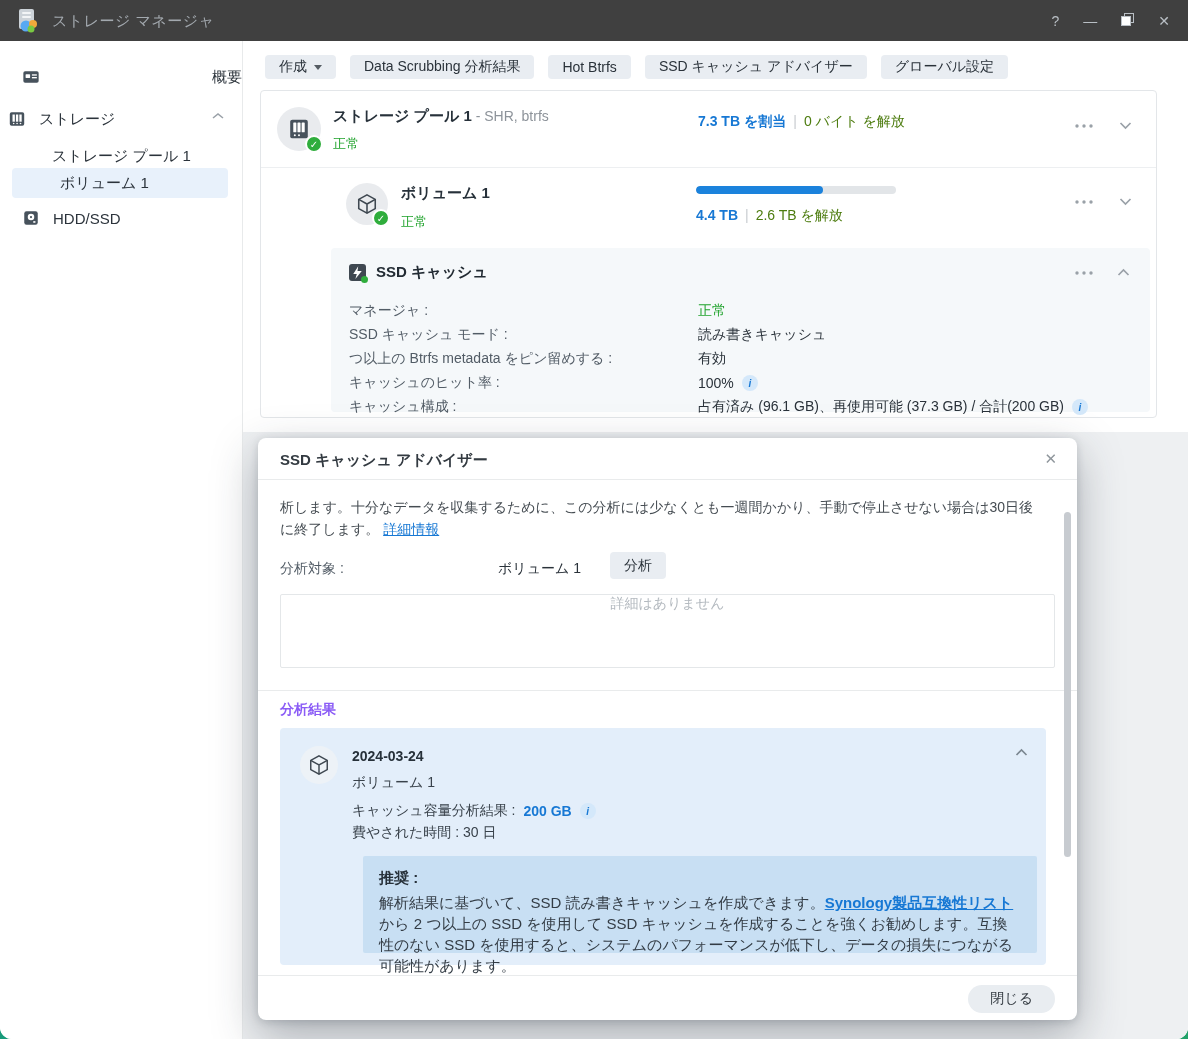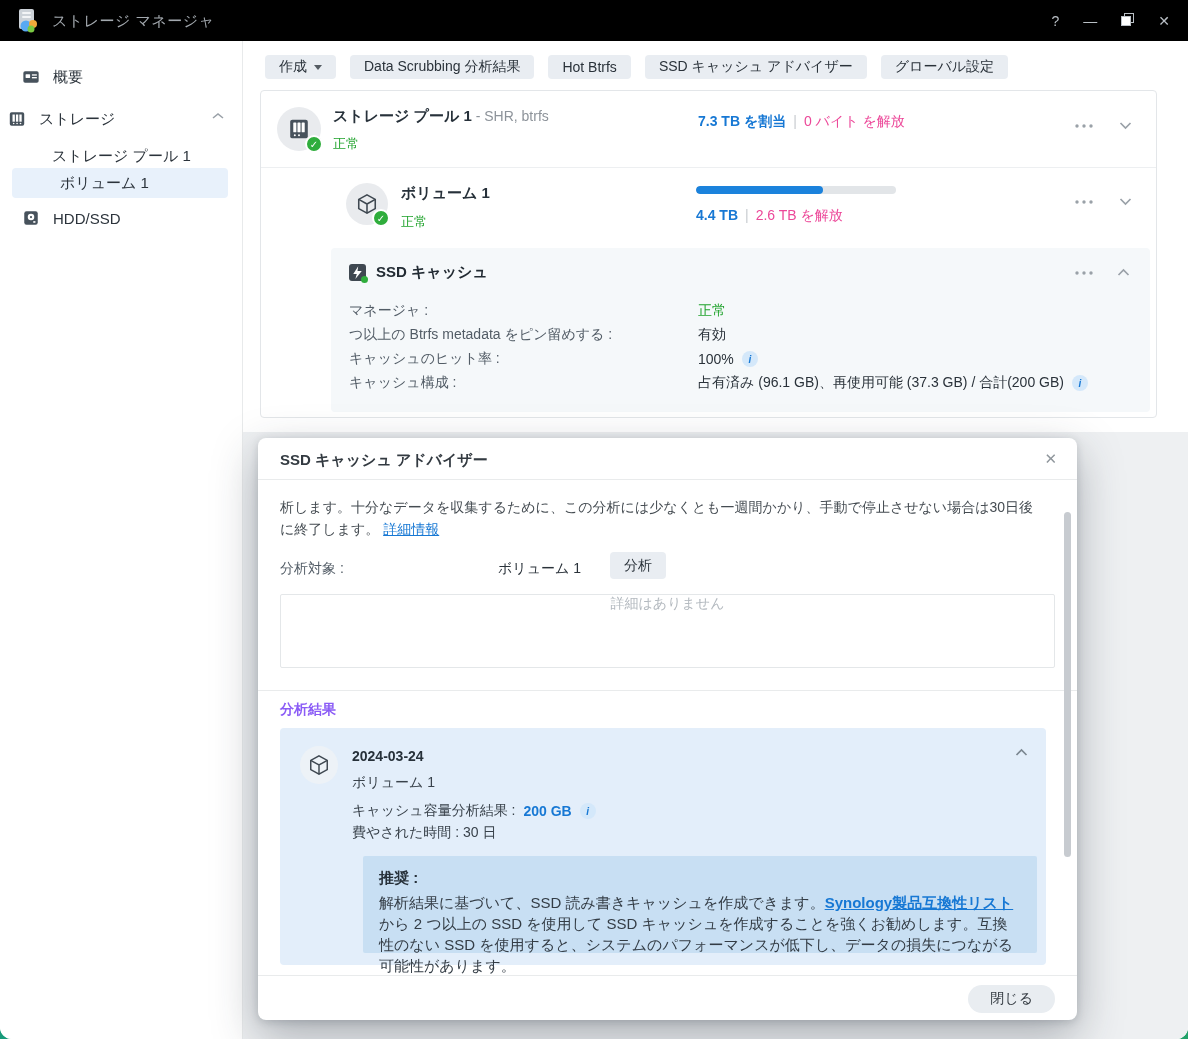--- a/index.html
+++ b/index.html
@@ -9,21 +9,21 @@
     background: linear-gradient(135deg, #0e9488 0%, #23a26a 100%);
     position: relative; overflow: hidden;
   }
   .app {
     position:absolute; inset:0;
     background:#fff;
     border-radius:0 0 12px 12px;
     overflow:hidden;
   }
   
-  .titlebar { position:absolute; left:0; top:0; right:0; height:51px; background:#000000; border-bottom:1px solid #e8eaeb; }
+  .titlebar { position:absolute; left:0; top:0; right:0; height:51px; background:#404040; border-bottom:1px solid #e8eaeb; }
   .app-icon { position:absolute; left:14px; top:7px; width:27px; height:27px; }
   .app-title { position:absolute; left:52px; top:12px; font-size:15px; color:#a3a9af; letter-spacing:.5px; }
   .win-controls { position:absolute; right:18px; top:0; height:41px; display:flex; align-items:center; gap:24px; color:#b9bfc5; }
   .win-btn { font-size:14px; cursor:default; line-height:1; }
   
   .sidebar { position:absolute; left:0; top:41px; bottom:0; width:243px; background:#fff; border-right:1px solid #e8eaeb; }
   .side-item { position:absolute; left:0; right:0; height:30px; display:flex; align-items:center; font-size:15px; color:#2b333b; }
   .side-item .icn { width:18px; height:18px; margin-right:13px; flex:0 0 18px; }
   .side-sub { padding-left:52px; font-size:15px; color:#2b333b; }
   .side-selected { left:12px; right:14px; background:#e8f1fb; border-radius:4px; padding-left:48px; }
@@ -38,21 +38,21 @@
   
   .card { position:absolute; left:17px; top:49px; width:897px; height:328px; background:#fff; border:1px solid #e3e6e9; border-radius:4px; }
   .row-pool { position:absolute; left:0; top:0; right:0; height:77px; border-bottom:1px solid #edeff1; }
   .circle-icn { position:absolute; width:44px; height:44px; border-radius:50%; background:#e9ebee; display:flex; align-items:center; justify-content:center; }
   .badge { position:absolute; right:-2px; bottom:-2px; width:18px; height:18px; border-radius:50%; background:#2fad3c; border:2px solid #fff;
            color:#fff; font-size:10px; font-weight:bold; display:flex; align-items:center; justify-content:center; }
   .title-line { font-size:15px; font-weight:bold; color:#27313a; white-space:nowrap; }
   .sub-gray { font-size:14px; font-weight:normal; color:#8d939a; }
   .status-green { font-size:13px; color:#23a42f; }
   .blue-txt { color:#1778d4; font-weight:600; }
-  .gray-txt { color:#ec4899; }
+  .gray-txt { color:#4d7c0f; }
   .pipe { color:#c8ccd0; margin:0 7px; font-weight:normal; }
   .dots-icn, .chev-icn { position:absolute; cursor:pointer; }
   
   .ssd-panel { position:absolute; left:70px; right:6px; top:157px; bottom:5px; background:#f5f8fa; border-radius:4px; padding:15px 18px; }
   .ssd-head { display:flex; align-items:center; gap:10px; font-size:15px; font-weight:bold; color:#222b33; }
   .ssd-bolt { position:relative; width:17px; height:17px; background:#3f4851; border-radius:3px; }
   .ssd-bolt .dot { position:absolute; right:-2px; bottom:-2px; width:7px; height:7px; border-radius:50%; background:#2fad3c; }
   .info-rows { margin-top:17px; }
   .info-row { display:flex; height:24px; align-items:center; font-size:14px; }
   .info-row .lbl { flex:0 0 349px; color:#525c66; }
@@ -116,21 +116,21 @@
         <svg width="13" height="13" viewBox="0 0 13 13">
             <rect x="3.5" y="0.5" width="9" height="9" fill="none" stroke="#b9bfc5"></rect>
             <rect x="0.5" y="3.5" width="9" height="9" fill="#fff" stroke="#b9bfc5"></rect>
           </svg>
       </span>
       <span class="win-btn">✕</span>
     </div>
   </div>
 
   <div class="sidebar">
-    <div class="side-item" style="top:21px; padding-left:22px;">
+    <div class="side-item" style="top:21px; padding-left:22px;justify-content:space-between;">
       <svg class="icn" viewBox="0 0 20 20">
           <rect x="1.5" y="3.5" width="17" height="13" rx="2" fill="#47525c"></rect>
           <rect x="4" y="7" width="5" height="4" rx="0.5" fill="#fff"></rect>
           <rect x="11" y="7" width="5.5" height="1.5" fill="#fff"></rect>
           <rect x="11" y="10" width="5.5" height="1.5" fill="#fff"></rect>
         </svg>
       <span>概要</span>
     </div>
     <div class="side-item" style="top:63px; padding-left:8px;">
       <svg class="icn" viewBox="0 0 20 20">
@@ -255,20 +255,24 @@
         <svg class="chev-icn" style="right:20px; top:20px;" width="13" height="9" viewBox="0 0 13 9">
             <polyline points="1.5,7 6.5,2 11.5,7" fill="none" stroke="#9aa1a8" stroke-width="1.7"></polyline>
           </svg>
 
         <div class="info-rows">
           <div class="info-row">
             <span class="lbl">マネージャ :</span>
             <span class="val" style="color:#23a42f;">正常</span>
           </div>
           <div class="info-row">
+            <span class="lbl">SSD キャッシュ モード :</span>
+            <span class="val">読み書きキャッシュ</span>
+          </div>
+          <div class="info-row">
             <span class="lbl">つ以上の Btrfs metadata をピン留めする :</span>
             <span class="val">有効</span>
           </div>
           <div class="info-row">
             <span class="lbl">キャッシュのヒット率 :</span>
             <span class="val">
                 <span>100%</span>
                 <span class="i-icon">i</span>
               </span>
           </div>

